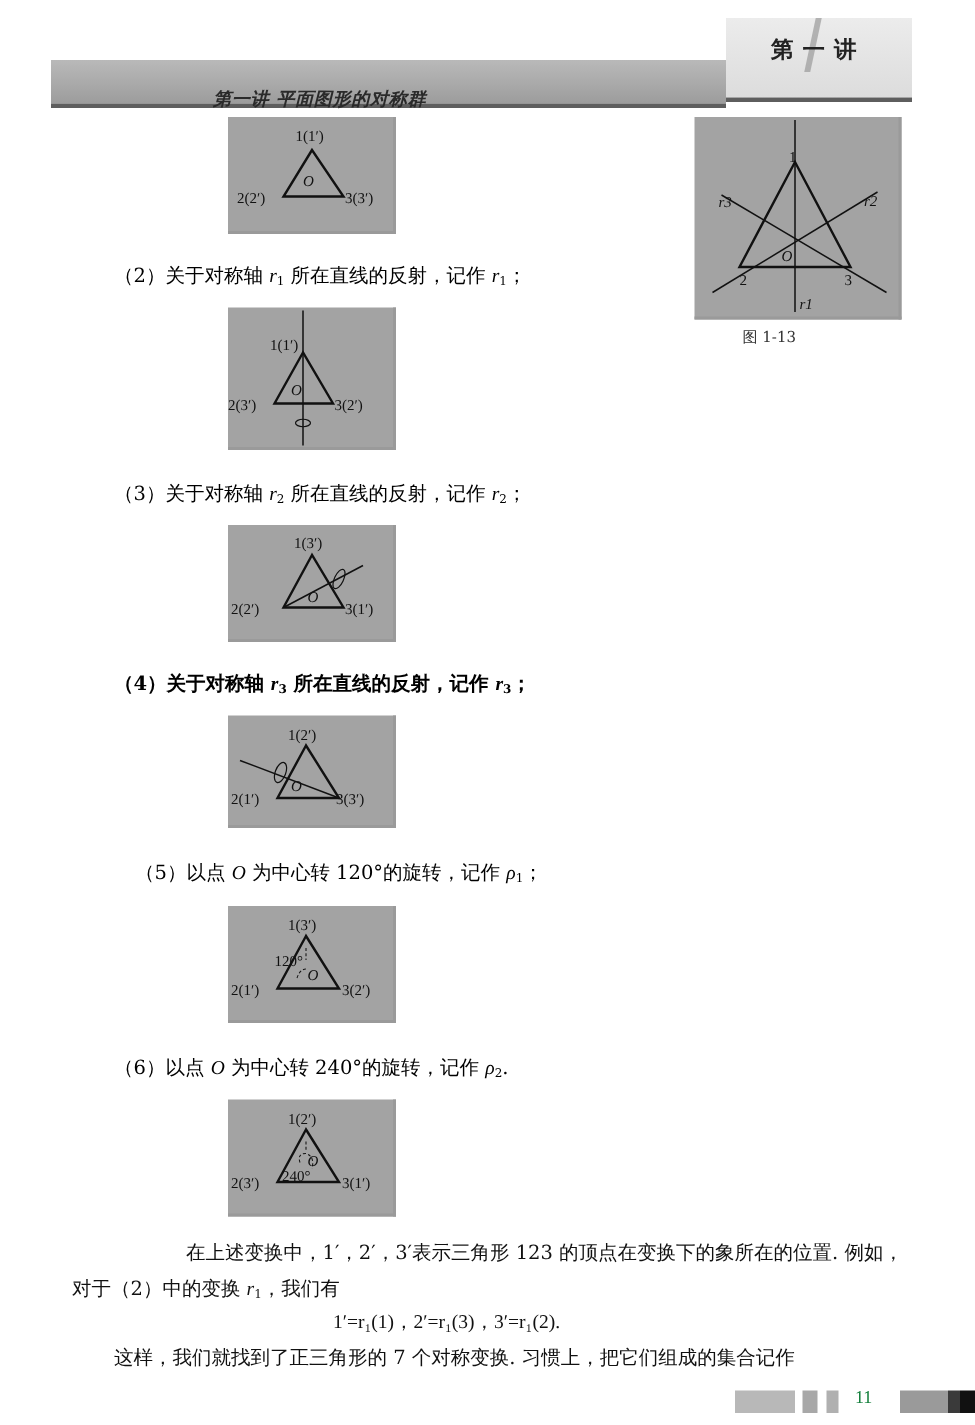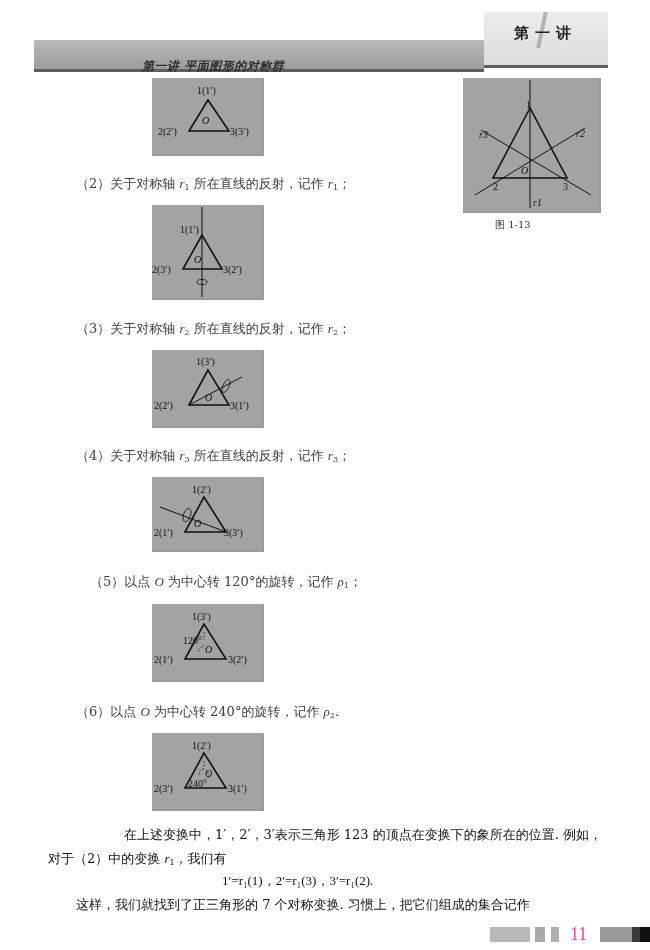--- a/index.html
+++ b/index.html
@@ -16,29 +16,29 @@
   .header-tab-text { position: absolute; left: 30px; top: 12px; font-size: 15px; font-weight: bold; color: #222; letter-spacing: 6px; }
   .header-tab-slash { position: absolute; left: 56px; top: 0; width: 4px; height: 36px; background: #9a9a9a; transform: skewX(-12deg); opacity: .7; }
 
   .fig-box { position: absolute; background: #a3a3a3; border-right: 2px solid #9a9a9a; border-bottom: 2px solid #9a9a9a; }
   .fig-box svg { position: absolute; left: 0; top: 0; }
   .vlabel { font-family: "Liberation Serif", serif; font-size: 10px; fill: #111; }
   .olabel { font-family: "Liberation Serif", serif; font-size: 10px; font-style: italic; fill: #111; }
 
   .caption { position: absolute; left: 495px; top: 218px; font-size: 10px; color: #333; }
 
-  .item { position: absolute; left: 76px; font-size: 13px; color: #404040; white-space: nowrap; }
+  .item { position: absolute; left: 76px; font-size: 13px; color: #000000; white-space: nowrap; }
   .item i { font-family: "Liberation Serif", serif; font-style: italic; }
   .sub { font-size: 8px; vertical-align: -2px; }
 
   .para { position: absolute; font-size: 13px; color: #111; white-space: nowrap; }
   .formula { position: absolute; left: 222px; top: 872px; font-size: 13px; color: #111; font-family: "Liberation Serif", serif; }
 
   .footer-bar { position: absolute; top: 927px; height: 15px; }
-  .page-num { position: absolute; left: 570px; top: 924px; font-size: 18px; color: #ec4899; font-family: "Liberation Serif", serif; }
+  .page-num { position: absolute; left: 570px; top: 924px; font-size: 12px; color: #15803d; font-family: "Liberation Serif", serif; }
 </style>
 </head>
 <body>
 
 <div class="header">
   <span class="header-title">第一讲   平面图形的对称群</span>
 </div>
 <div class="header-tab">
   <div class="header-tab-slash"></div>
   <span class="header-tab-text">第一讲</span>
@@ -94,21 +94,21 @@
     <polygon points="56,20 37,55 77,55" fill="none" stroke="#111" stroke-width="1.6"></polygon>
     <line x1="37" y1="55" x2="90" y2="27" stroke="#111" stroke-width="1"></line>
     <ellipse cx="74" cy="36" rx="3" ry="7" fill="none" stroke="#111" stroke-width=".8" transform="rotate(25 74 36)"></ellipse>
     <text class="vlabel" x="44" y="15">1(3′)</text>
     <text class="vlabel" x="2" y="59">2(2′)</text>
     <text class="vlabel" x="78" y="59">3(1′)</text>
     <text class="olabel" x="53" y="51">O</text>
   </svg>
 </div>
 
-<div class="item" style="top:447px;">
+<div class="item" style="top:447px;font-weight:bold;">
   <span>（4）</span><span>关于对称轴 </span><i>r</i><span class="sub">3</span><span> 所在直线的反射，记作 </span><i>r</i><span class="sub">3</span><span>；</span>
 </div>
 <div class="fig-box" style="left:152px; top:477px; width:112px; height:75px;">
   <svg width="112" height="75">
     <polygon points="52,20 33,55 74,55" fill="none" stroke="#111" stroke-width="1.6"></polygon>
     <line x1="8" y1="30" x2="74" y2="55" stroke="#111" stroke-width="1"></line>
     <ellipse cx="35" cy="38" rx="3.5" ry="7" fill="none" stroke="#111" stroke-width=".8" transform="rotate(20 35 38)"></ellipse>
     <text class="vlabel" x="40" y="16">1(2′)</text>
     <text class="vlabel" x="2" y="59">2(1′)</text>
     <text class="vlabel" x="72" y="59">3(3′)</text>

